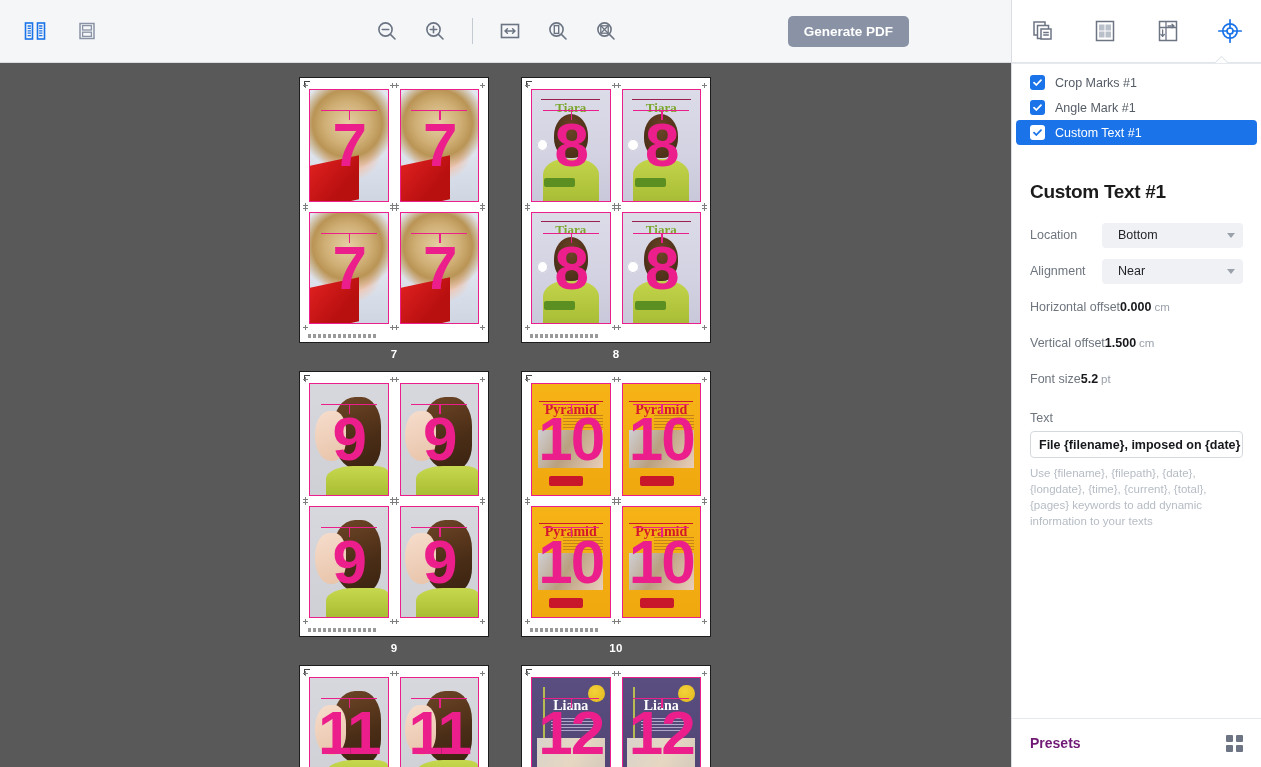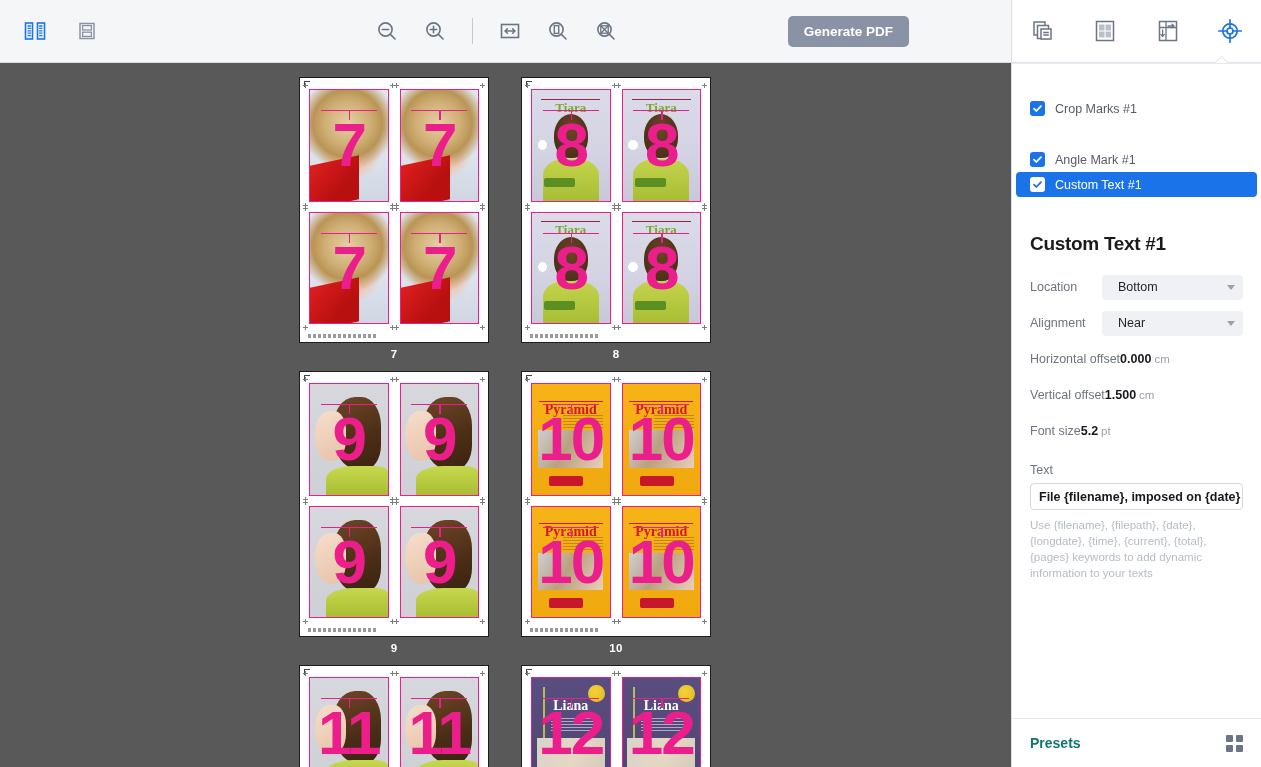--- a/index.html
+++ b/index.html
@@ -200,21 +200,21 @@
   .marks-title{font-size:21px;font-weight:bold;color:#1b1b1b;letter-spacing:-.3px;}
   .pm-group{display:flex;gap:5px;}
   .pm-btn{
     width:19px;height:19px;border-radius:3px;background:#9aa2b1;color:#fff;
     display:flex;align-items:center;justify-content:center;font-size:13px;
     line-height:1;cursor:pointer;font-weight:bold;
   }
   .marks-list{border-top:1px solid #e6e9ed;padding-top:6px;}
   .mark-row{
     display:flex;align-items:center;gap:10px;height:25px;padding:0 14px 0 18px;
-    font-size:12.5px;color:#555c66;cursor:pointer;margin-top:26px;
+    font-size:12.5px;color:#555c66;cursor:pointer;
   }
   .mark-row.selected{background:#1a73e8;color:#fff;border-radius:4px;margin:0 4px;padding-left:14px;}
   .cb{
     width:15px;height:15px;border-radius:3px;background:#1a73e8;
     display:flex;align-items:center;justify-content:center;flex:none;
   }
   .mark-row.selected .cb{background:#fff;}
   .cb svg{display:block;}
   .mark-row.selected .cb svg path{stroke:#1a73e8;}
 
@@ -238,21 +238,21 @@
     white-space:nowrap;overflow:hidden;cursor:text;
   }
   .text-help{
     padding:8px 18px 0 18px;font-size:11.5px;color:#b6bcc4;line-height:1.38;
   }
   .presets{
     position:absolute;left:0;right:0;bottom:0;height:48px;
     border-top:1px solid #e6e9ed;display:flex;align-items:center;
     justify-content:space-between;padding:0 18px;
   }
-  .presets-label{font-size:14px;font-weight:bold;color:#0f766e;}
+  .presets-label{font-size:14px;font-weight:bold;color:#701a75;}
   .grid-ico{display:grid;grid-template-columns:7px 7px;grid-template-rows:7px 7px;gap:3px;cursor:pointer;}
   .grid-ico i{background:#6d7584;border-radius:1px;}
 </style>
 </head>
 <body>
 
 <div class="app">
 
   <div class="toolbar">
     <div class="tb-left">

